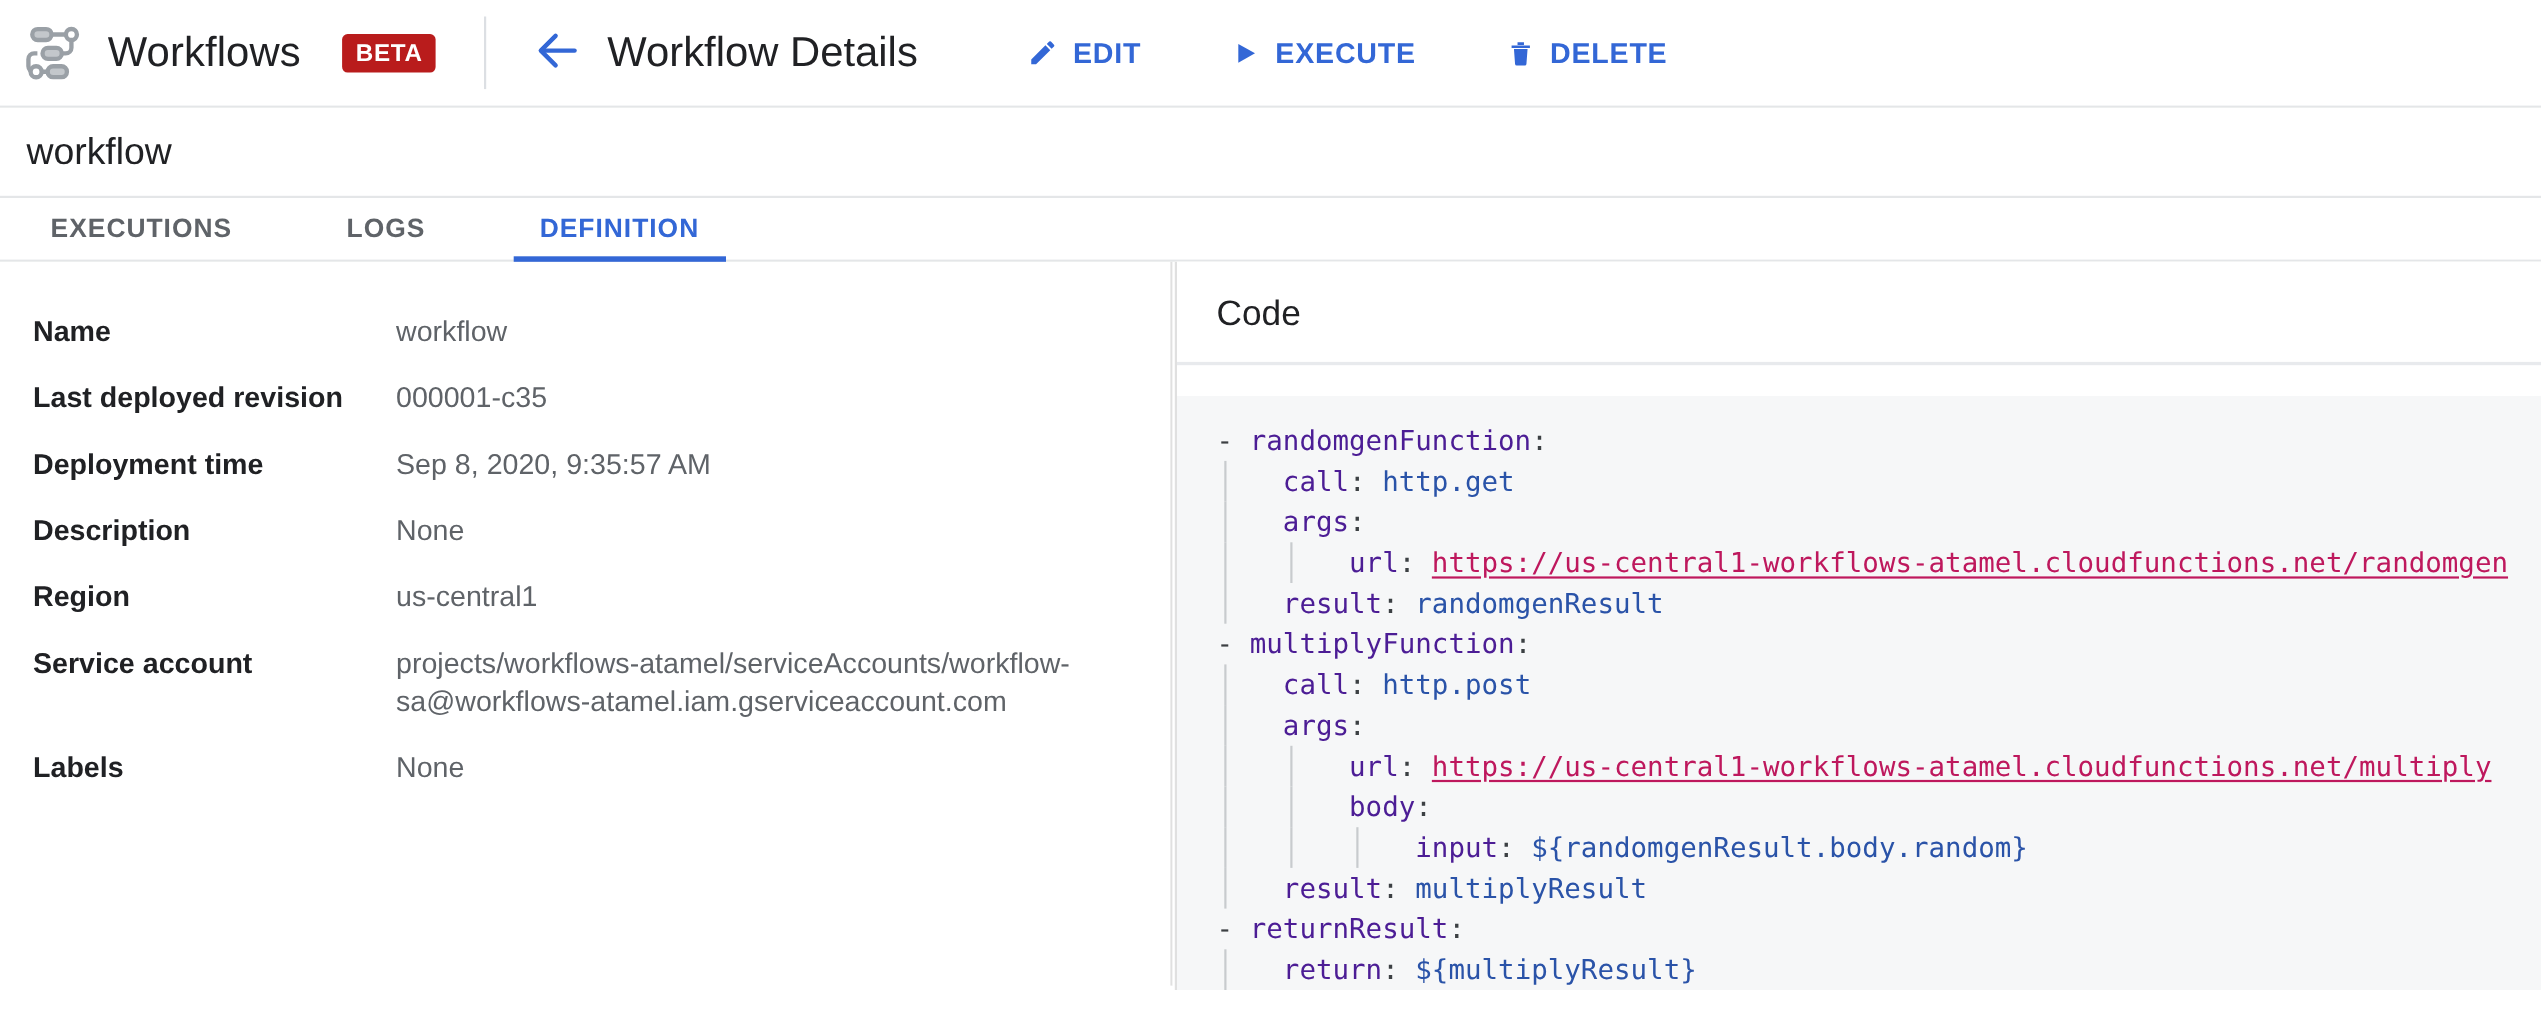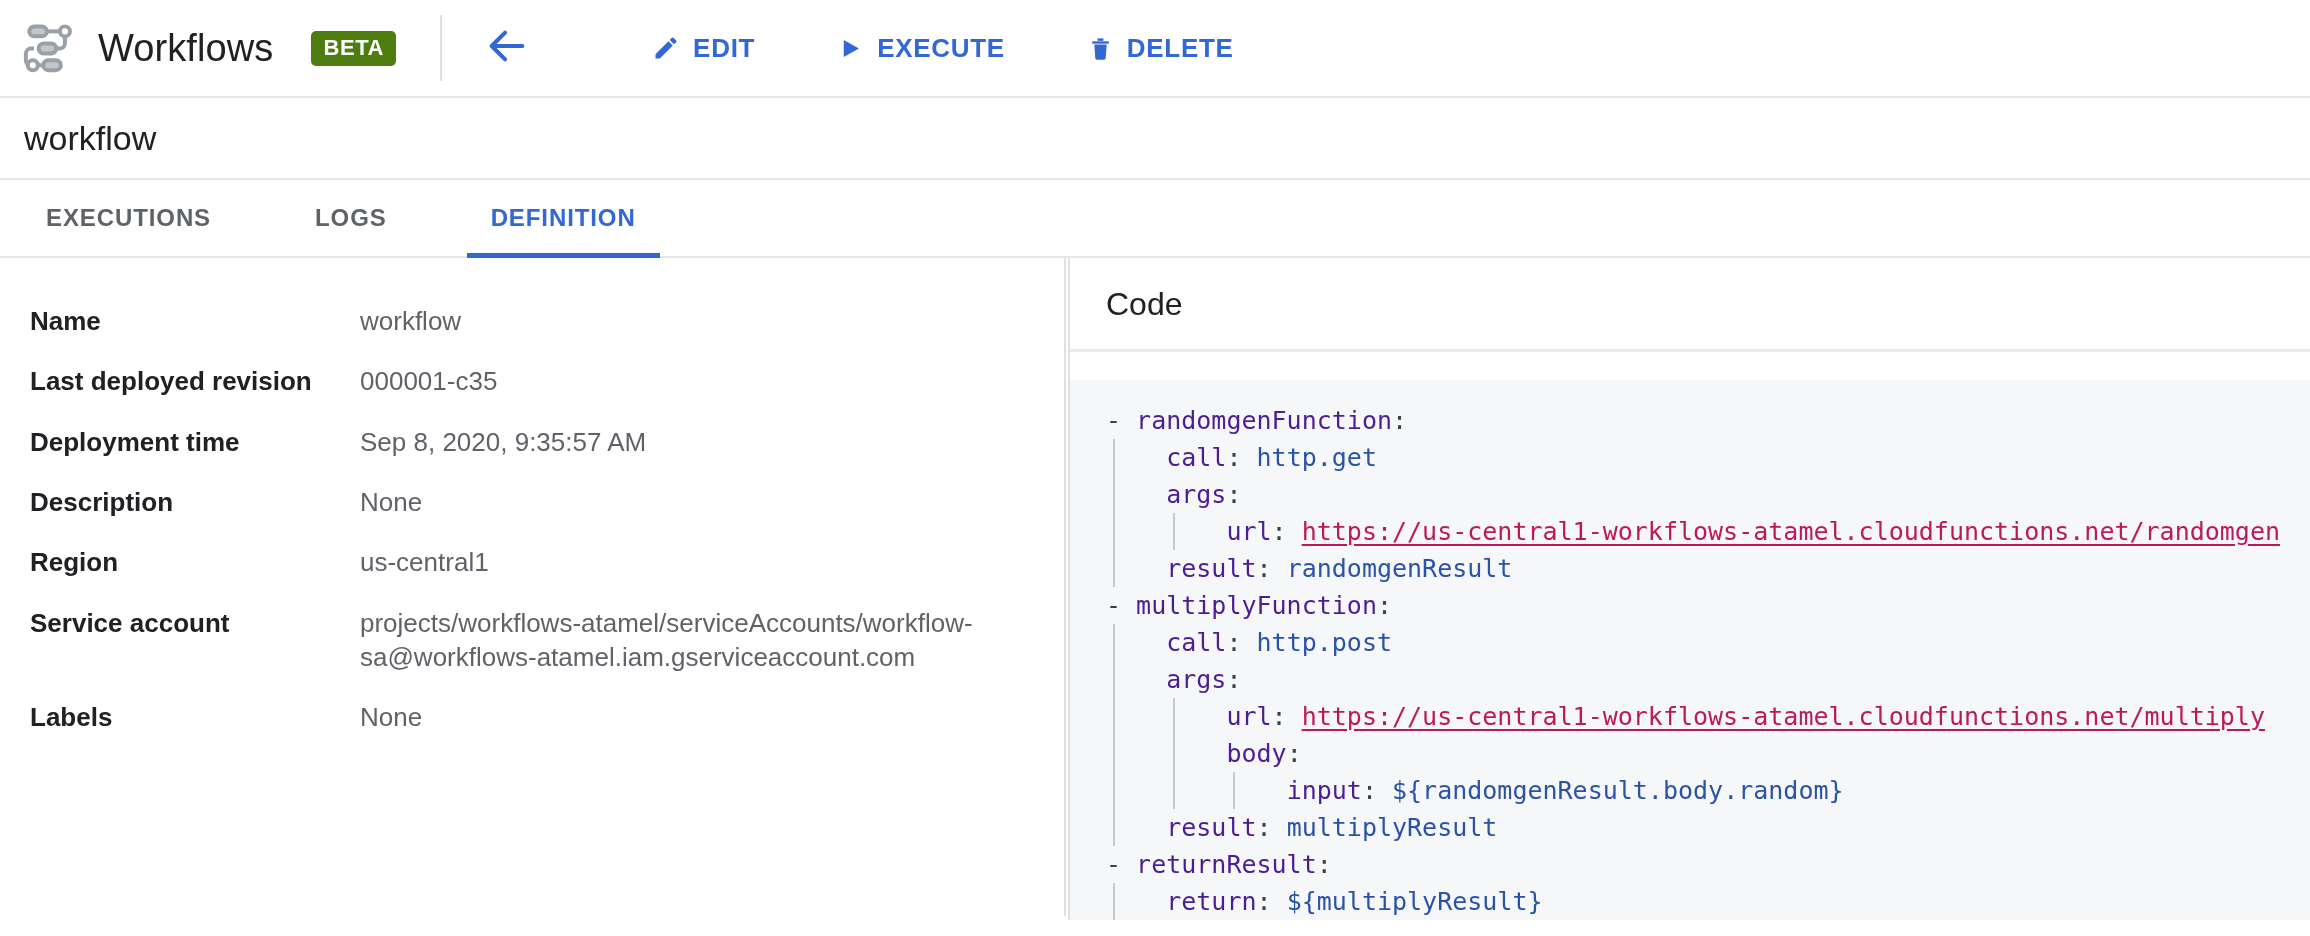--- a/index.html
+++ b/index.html
@@ -24,21 +24,21 @@
   .brand { display: flex; align-items: center; gap: 22px; }
   .brand-logo { width: 56px; height: 56px; display:block; }
   .brand-name {
     font-size: 38px;
     color: #202124;
     font-weight: 400;
     letter-spacing: .1px;
     white-space: nowrap;
   }
   .beta-badge {
-    background: #4d7c0f;
+    background: #b91c1c;
     color: #ffffff;
     font-size: 22px;
     font-weight: 700;
     letter-spacing: .6px;
     padding: 6px 12px 7px;
     border-radius: 5px;
     line-height: 1;
     margin-left: 16px;
   }
   .vdivider {
@@ -88,21 +88,21 @@
     background:#fff;
   }
   .wf-title {
     font-size: 34px;
     color: #202124;
     font-weight: 400;
   }
 
   
   .tabs {
-    height: 78px;
+    height: 58px;
     display: flex;
     align-items: stretch;
     padding-left: 22px;
     border-bottom: 2px solid #e4e6e8;
     background:#fff;
   }
   .tab {
     display: flex;
     align-items: center;
     justify-content: center;
@@ -238,20 +238,21 @@
 
     <div class="back-btn">
       <span>
         <svg width="46" height="46" viewBox="0 0 24 24" fill="none" stroke="#3367d6" stroke-width="2.1" stroke-linecap="round" stroke-linejoin="round">
           <line x1="20" y1="12" x2="4.5" y2="12"></line>
           <polyline points="11,5 4,12 11,19"></polyline>
         </svg>
       </span>
     </div>
 
+    <div class="page-heading">Workflow Details</div>
 
     <div class="actions">
       <button class="action-btn">
         <span class="action-icon">
           <svg width="28" height="28" viewBox="0 0 24 24" fill="#3367d6">
             <path d="M3 17.25V21h3.75L17.81 9.94l-3.75-3.75L3 17.25zM20.71 7.04a1 1 0 0 0 0-1.41l-2.34-2.34a1 1 0 0 0-1.41 0l-1.83 1.83 3.75 3.75 1.83-1.83z"></path>
           </svg>
         </span>
         <span>EDIT</span>
       </button>

